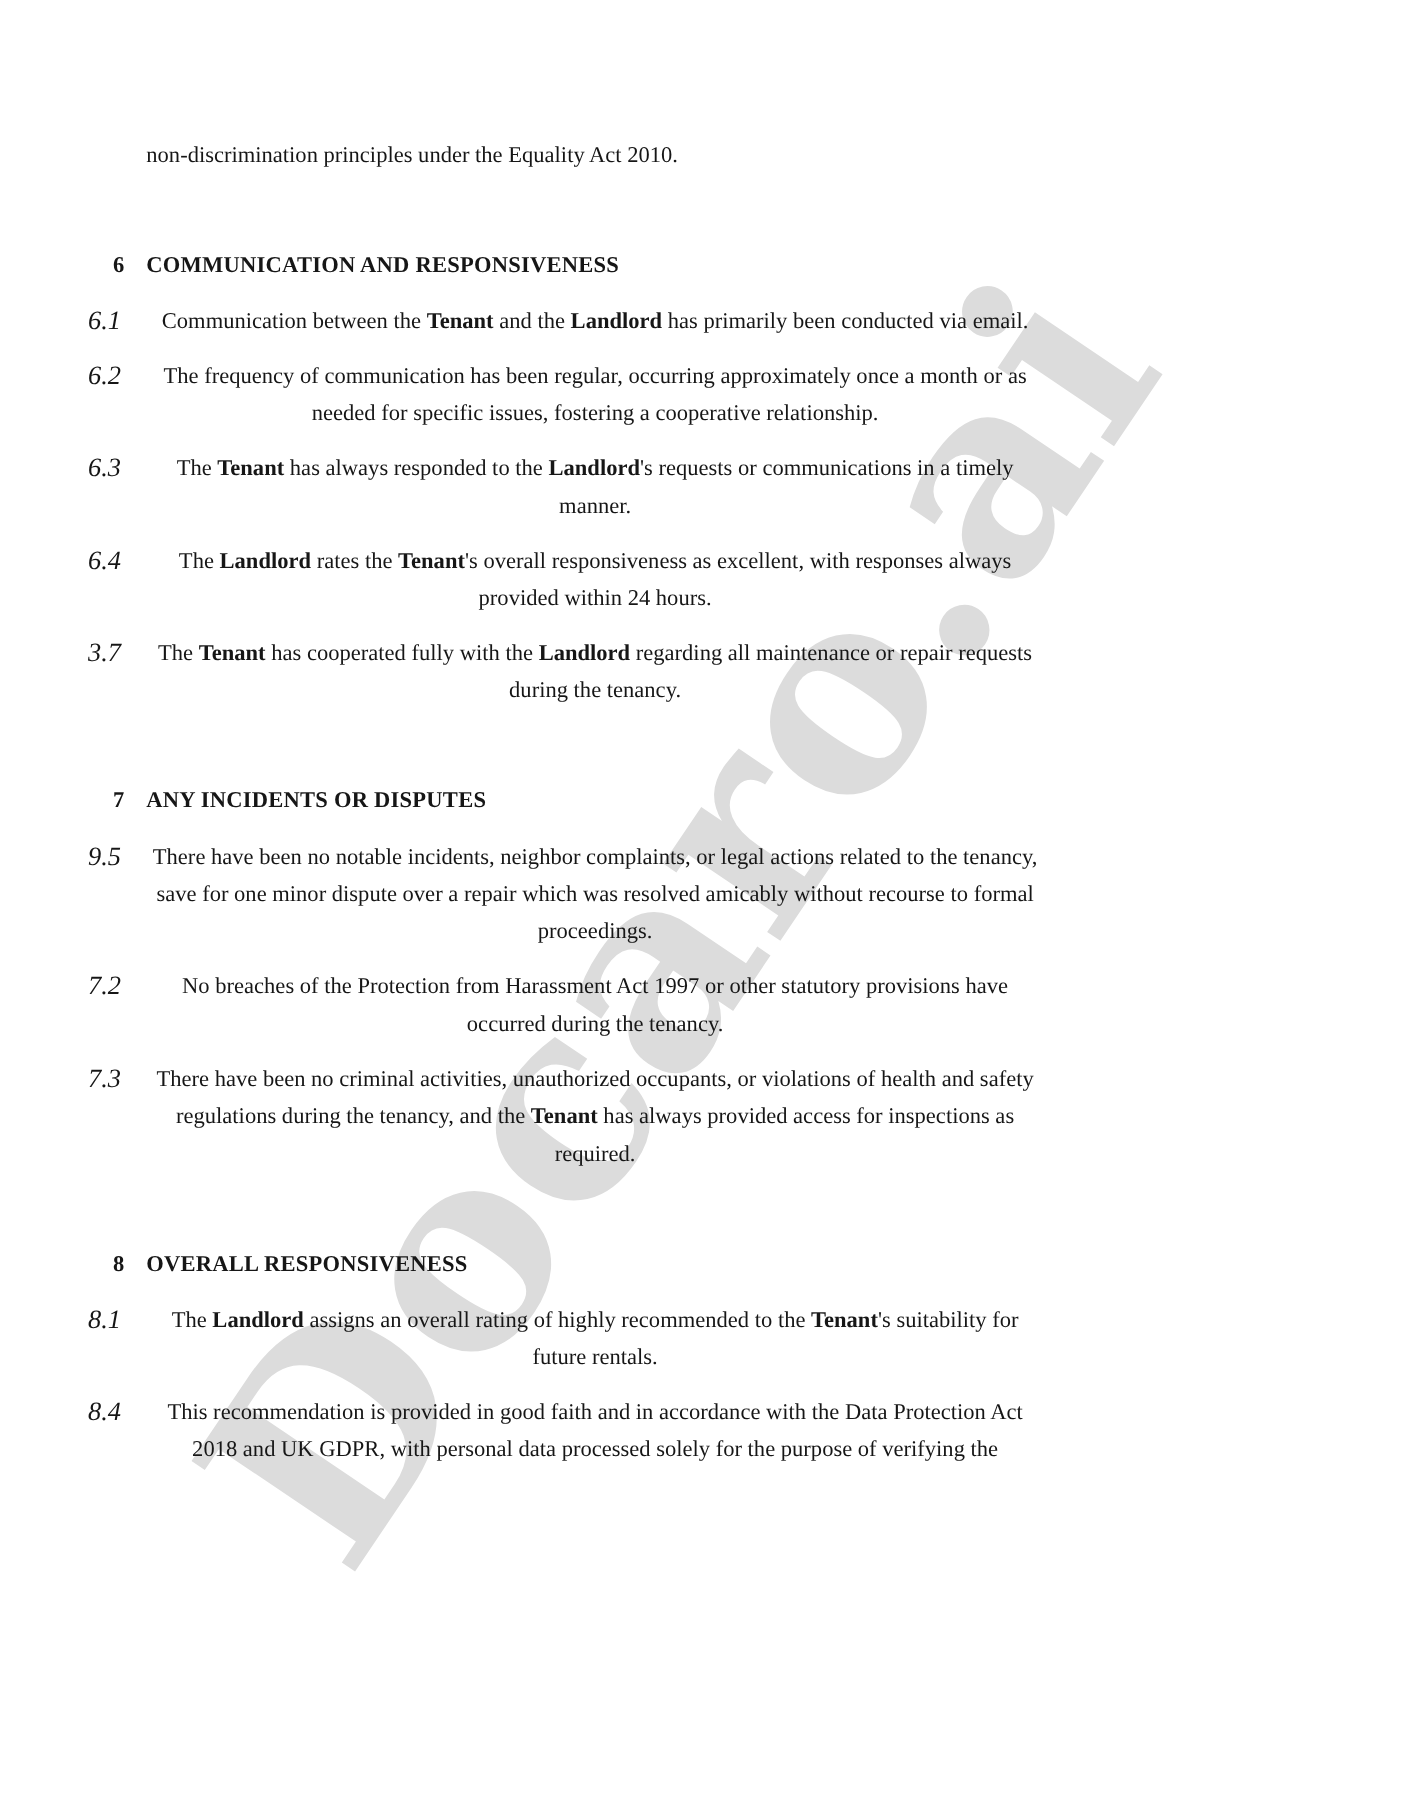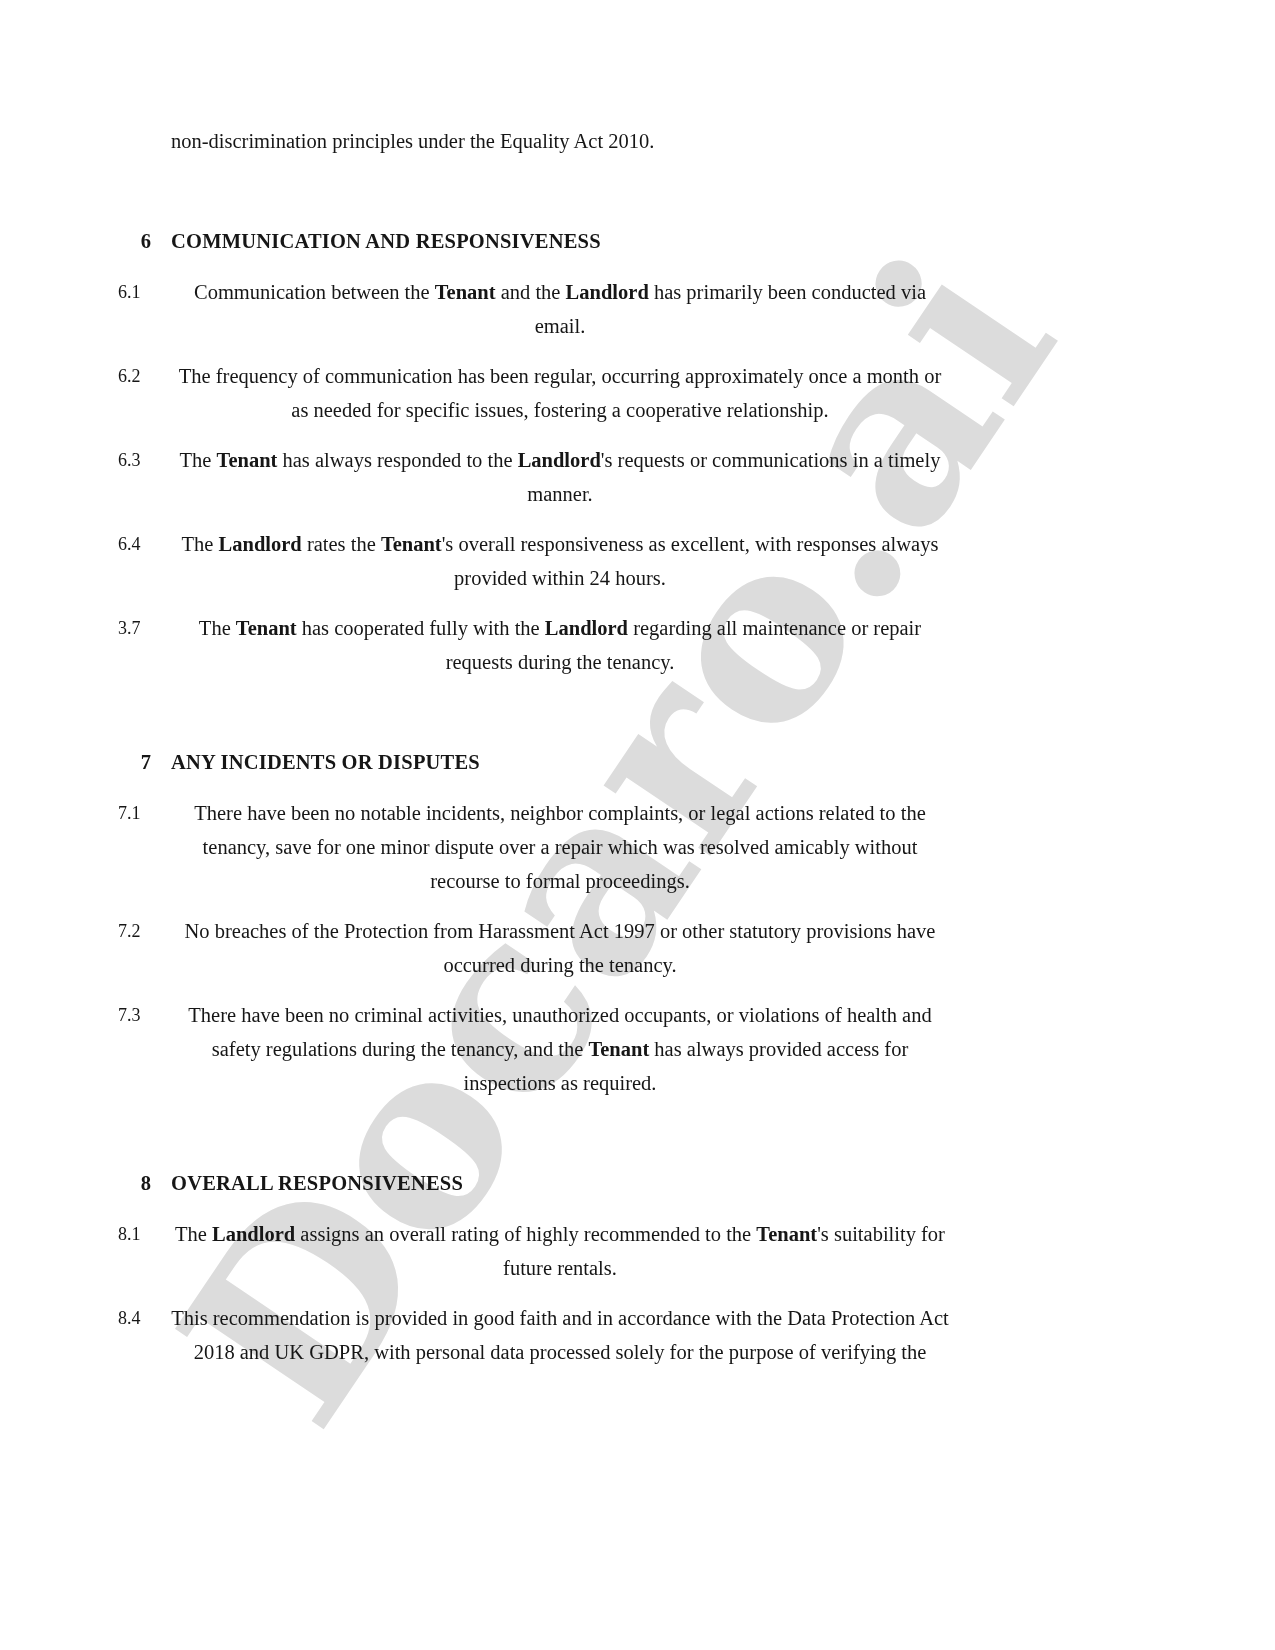--- a/index.html
+++ b/index.html
@@ -31,21 +31,21 @@
     z-index: 0;
     user-select: none;
   }
   .content {
     position: absolute;
     left: 0;
     top: 0;
     z-index: 1;
     width: 1146px;
     box-sizing: border-box;
-    padding: 124px 197px 0 118px;
+    padding: 124px 197px 0 80px;
   }
   .continuation {
     margin: 0 0 0 53px;
     font-size: 20.5px;
     line-height: 34px;
     width: 870px;
   }
   .doc-section { margin: 0; }
   .heading {
     display: flex;
@@ -62,22 +62,23 @@
     text-align: right;
   }
   .h-title { letter-spacing: 0.2px; }
   .clause {
     display: flex;
     margin: 0 0 16px 0;
   }
   .c-num {
     flex: none;
     width: 53px;
-    font-size: 18px;
+    font-size: 24px;
     line-height: 34px;
+    font-style: italic;
   }
   .c-text {
     margin: 0;
     font-size: 20.5px;
     line-height: 34px;
     width: 870px;
     text-align: center;
   }
   .bold { font-weight: 700; }
 </style>
@@ -114,21 +115,21 @@
             <span class="c-num">3.7</span>
             <p class="c-text"><span>The </span><span class="bold">Tenant</span><span> has cooperated fully with the </span><span class="bold">Landlord</span><span> regarding all maintenance or repair requests during the tenancy.</span></p>
           </div>
         </section>
         <section class="doc-section">
           <div class="heading">
             <span class="h-num">7</span>
             <span class="h-title">ANY INCIDENTS OR DISPUTES</span>
           </div>
           <div class="clause">
-            <span class="c-num">7.1</span>
+            <span class="c-num">9.5</span>
             <p class="c-text"><span>There have been no notable incidents, neighbor complaints, or legal actions related to the tenancy, save for one minor dispute over a repair which was resolved amicably without recourse to formal proceedings.</span></p>
           </div>
           <div class="clause">
             <span class="c-num">7.2</span>
             <p class="c-text"><span>No breaches of the Protection from Harassment Act 1997 or other statutory provisions have occurred during the tenancy.</span></p>
           </div>
           <div class="clause">
             <span class="c-num">7.3</span>
             <p class="c-text"><span>There have been no criminal activities, unauthorized occupants, or violations of health and safety regulations during the tenancy, and the </span><span class="bold">Tenant</span><span> has always provided access for inspections as required.</span></p>
           </div>

